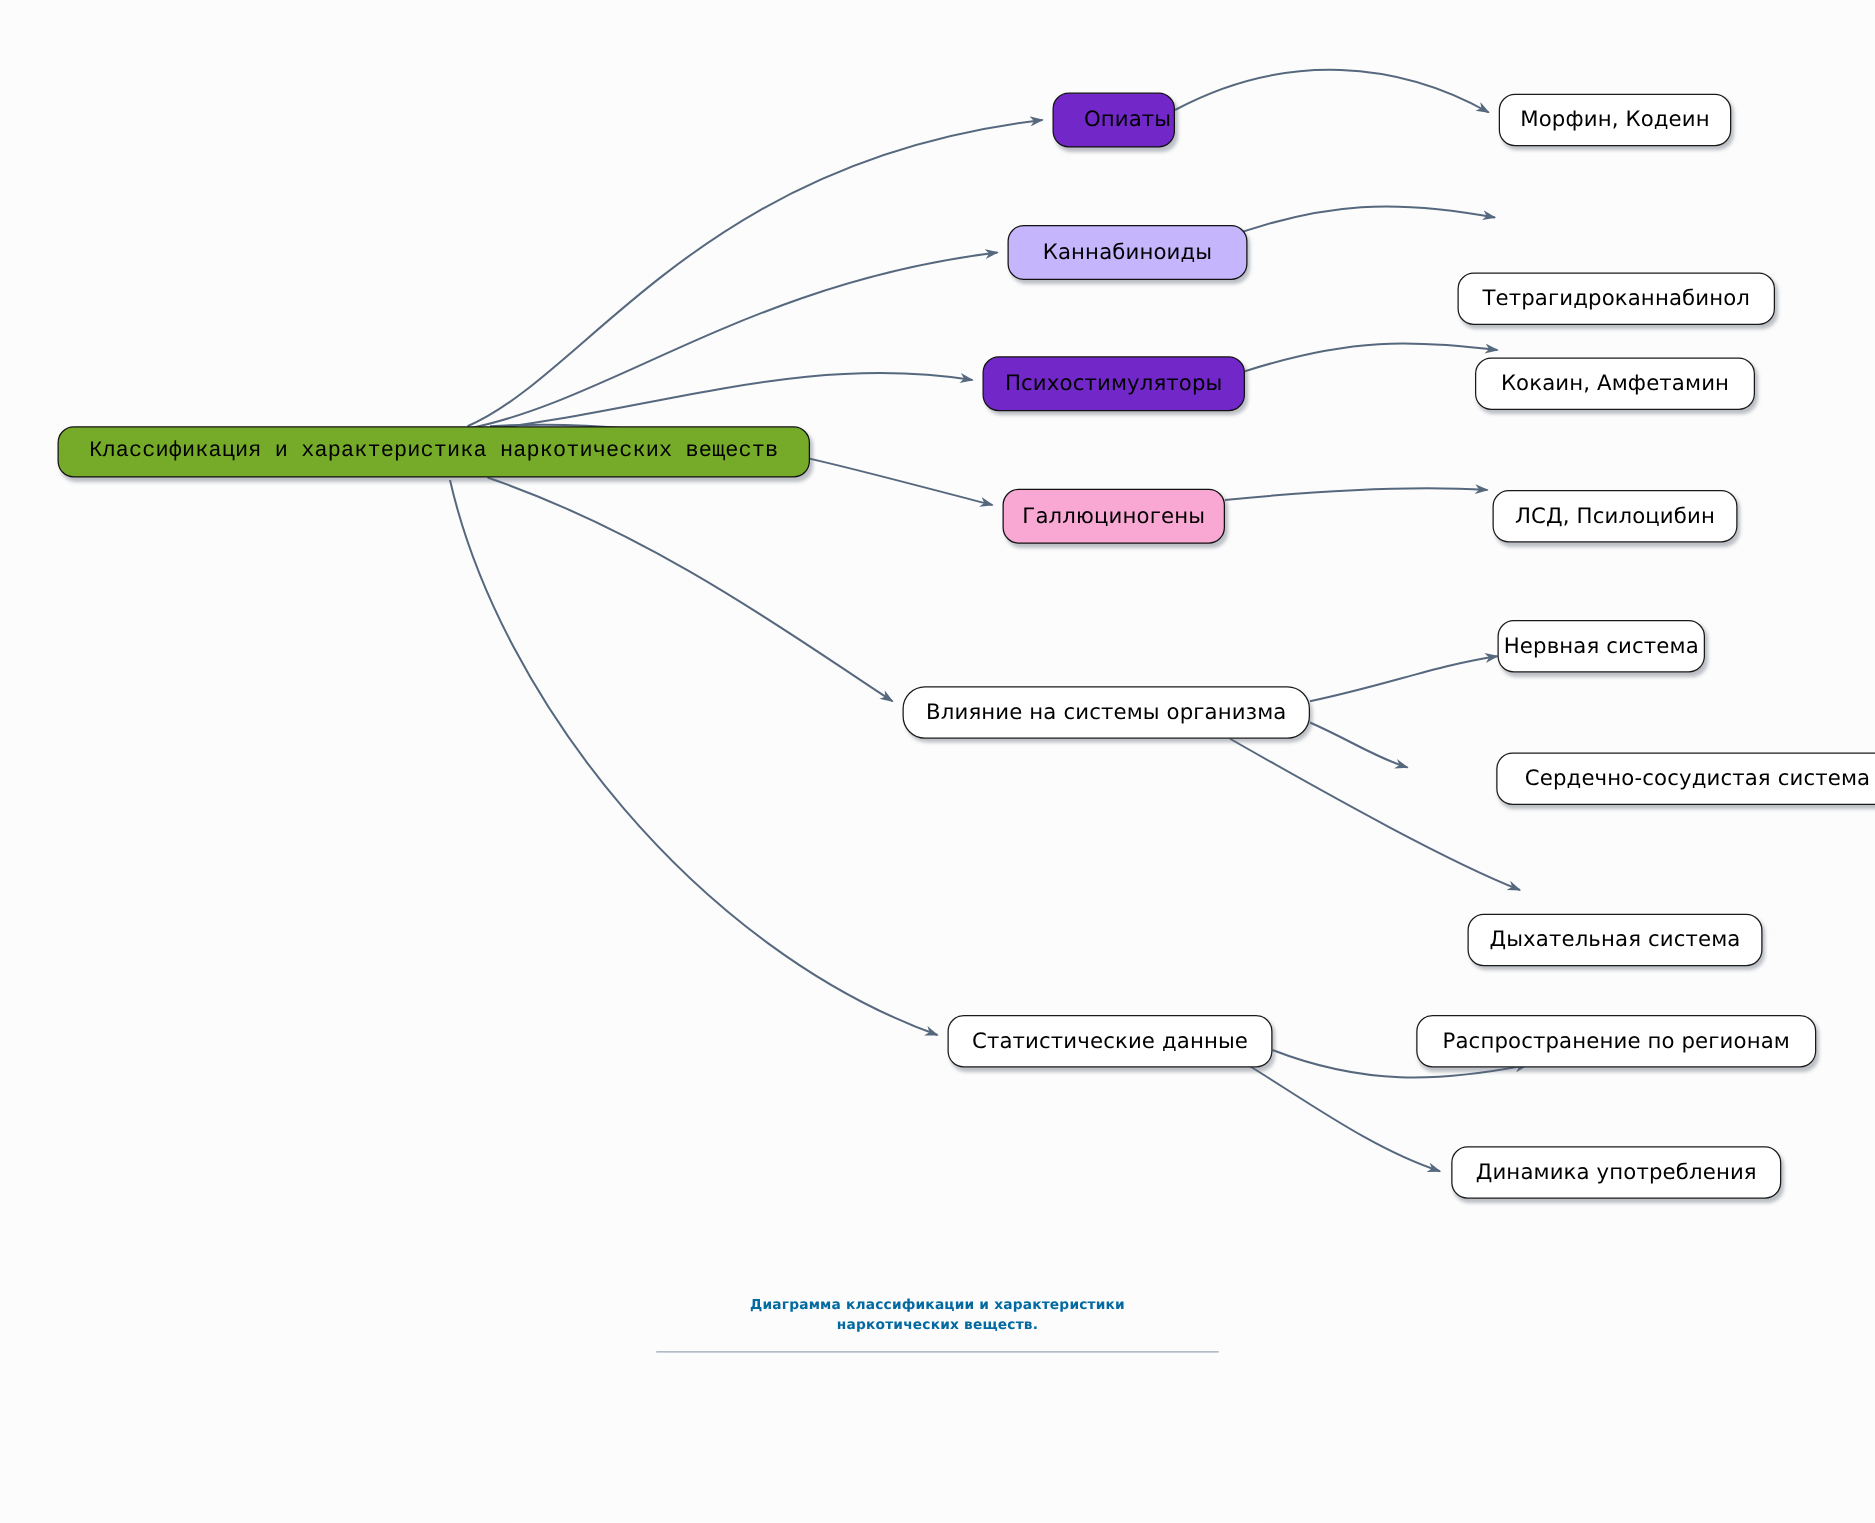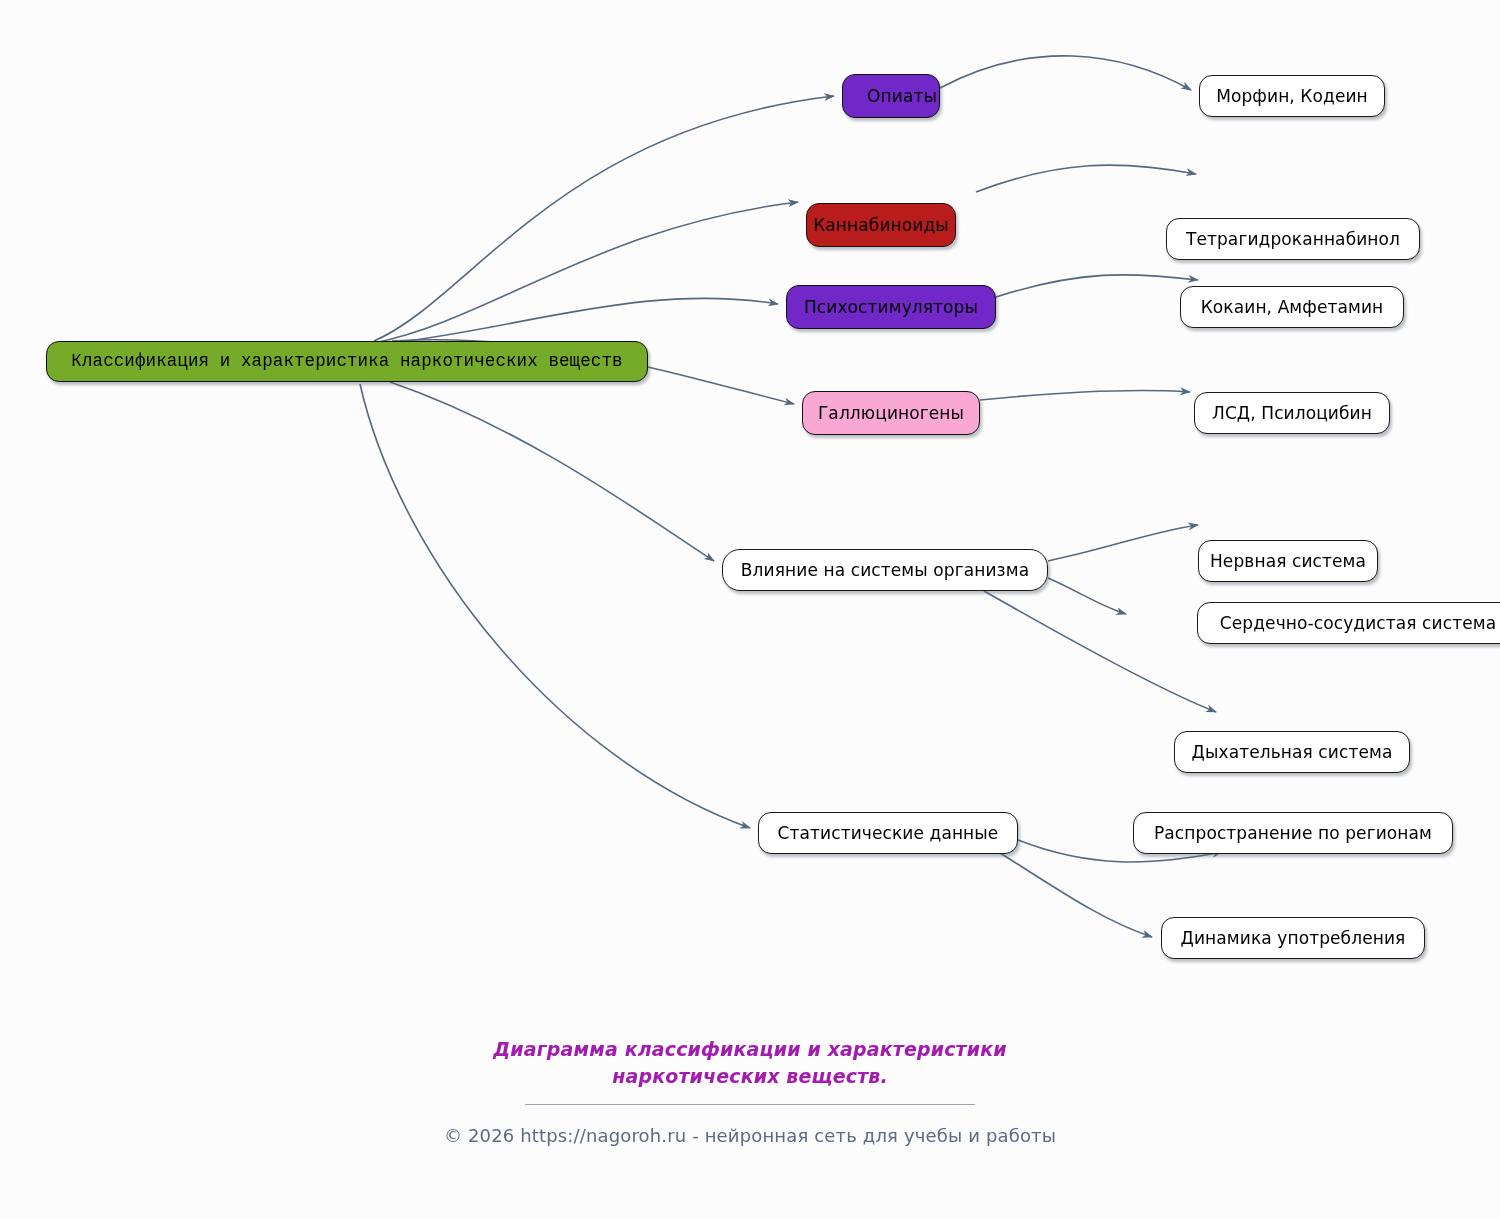--- a/index.html
+++ b/index.html
@@ -72,26 +72,25 @@
   }
 
   #footer {
     position: absolute;
     left: 0;
     top: 1036px;
     width: 1500px;
     text-align: center;
   }
   .footer-title {
-    font-size: 19px;
+    font-size: 11px;
     font-weight: bold;
-    color: #a21caf;
+    color: #0369a1;
     line-height: 1.42;
     letter-spacing: 0.15px;
-    font-style: italic;
   }
   .footer-rule {
     width: 450px;
     height: 0;
     margin: 14px auto 0 auto;
     border-top: 1.4px solid #9aa6b4;
   }
   .footer-credit {
     margin-top: 20px;
     font-size: 18px;
@@ -132,21 +131,21 @@
       </g>
   </svg>
 
   <div id="nodes-layer">
       <div class="node node-root" style="left: 46px; top: 341px; width: 602px; height: 41px; background: rgb(118, 171, 41); font-family: Liberation Mono, monospace;">
         <span class="node-label">Классификация и характеристика наркотических веществ</span>
       </div>
       <div class="node node-cat" style="left: 842px; top: 74px; width: 98px; height: 44px; background: rgb(114, 39, 200); justify-content: flex-end;">
         <span class="node-label">Опиаты</span>
       </div>
-      <div class="node node-cat" style="left: 806px; top: 180px; width: 150px; height: 44px; background: #b91c1c; margin-top: 23px;">
+      <div class="node node-cat" style="left: 806px; top: 180px; width: 192px; height: 44px; background: #c4b5fd;">
         <span class="node-label">Каннабиноиды</span>
       </div>
       <div class="node node-cat" style="left: 786px; top: 285px; width: 210px; height: 44px; background: rgb(114, 39, 200);">
         <span class="node-label">Психостимуляторы</span>
       </div>
       <div class="node node-cat" style="left: 802px; top: 391px; width: 178px; height: 44px; background: #f9a8d4; justify-content: center;">
         <span class="node-label">Галлюциногены</span>
       </div>
       <div class="node node-branch" style="left: 722px; top: 549px; width: 326px; height: 42px; background: rgb(255, 255, 255); border-radius: 18px;">
         <span class="node-label">Влияние на системы организма</span>
@@ -159,21 +158,21 @@
       </div>
       <div class="node node-leaf" style="left: 1166px; top: 181px; width: 254px; height: 42px; background: rgb(255, 255, 255); margin-top: 37px;">
         <span class="node-label">Тетрагидроканнабинол</span>
       </div>
       <div class="node node-leaf" style="left: 1180px; top: 286px; width: 224px; height: 42px; background: rgb(255, 255, 255);">
         <span class="node-label">Кокаин, Амфетамин</span>
       </div>
       <div class="node node-leaf" style="left: 1194px; top: 392px; width: 196px; height: 42px; background: rgb(255, 255, 255);">
         <span class="node-label">ЛСД, Псилоцибин</span>
       </div>
-      <div class="node node-leaf" style="left: 1198px; top: 496px; width: 180px; height: 42px; background: rgb(255, 255, 255); margin-top: 44px;">
+      <div class="node node-leaf" style="left: 1198px; top: 496px; width: 166px; height: 42px; background: rgb(255, 255, 255);">
         <span class="node-label">Нервная система</span>
       </div>
       <div class="node node-leaf" style="left: 1197px; top: 602px; width: 322px; height: 42px; background: rgb(255, 255, 255);">
         <span class="node-label">Сердечно-сосудистая система</span>
       </div>
       <div class="node node-leaf" style="left: 1174px; top: 707px; width: 236px; height: 42px; background: rgb(255, 255, 255); margin-top: 24px;">
         <span class="node-label">Дыхательная система</span>
       </div>
       <div class="node node-leaf" style="left: 1133px; top: 812px; width: 320px; height: 42px; background: rgb(255, 255, 255);">
         <span class="node-label">Распространение по регионам</span>
@@ -184,14 +183,13 @@
     </div>
 
 </div>
 
 <div id="footer">
   <div class="footer-title">
     <span>Диаграмма классификации и характеристики</span><br>
     <span>наркотических веществ.</span>
   </div>
   <div class="footer-rule"></div>
-  <div class="footer-credit">© 2026 https://nagoroh.ru - нейронная сеть для учебы и работы</div>
 </div>
 
 </body></html>

